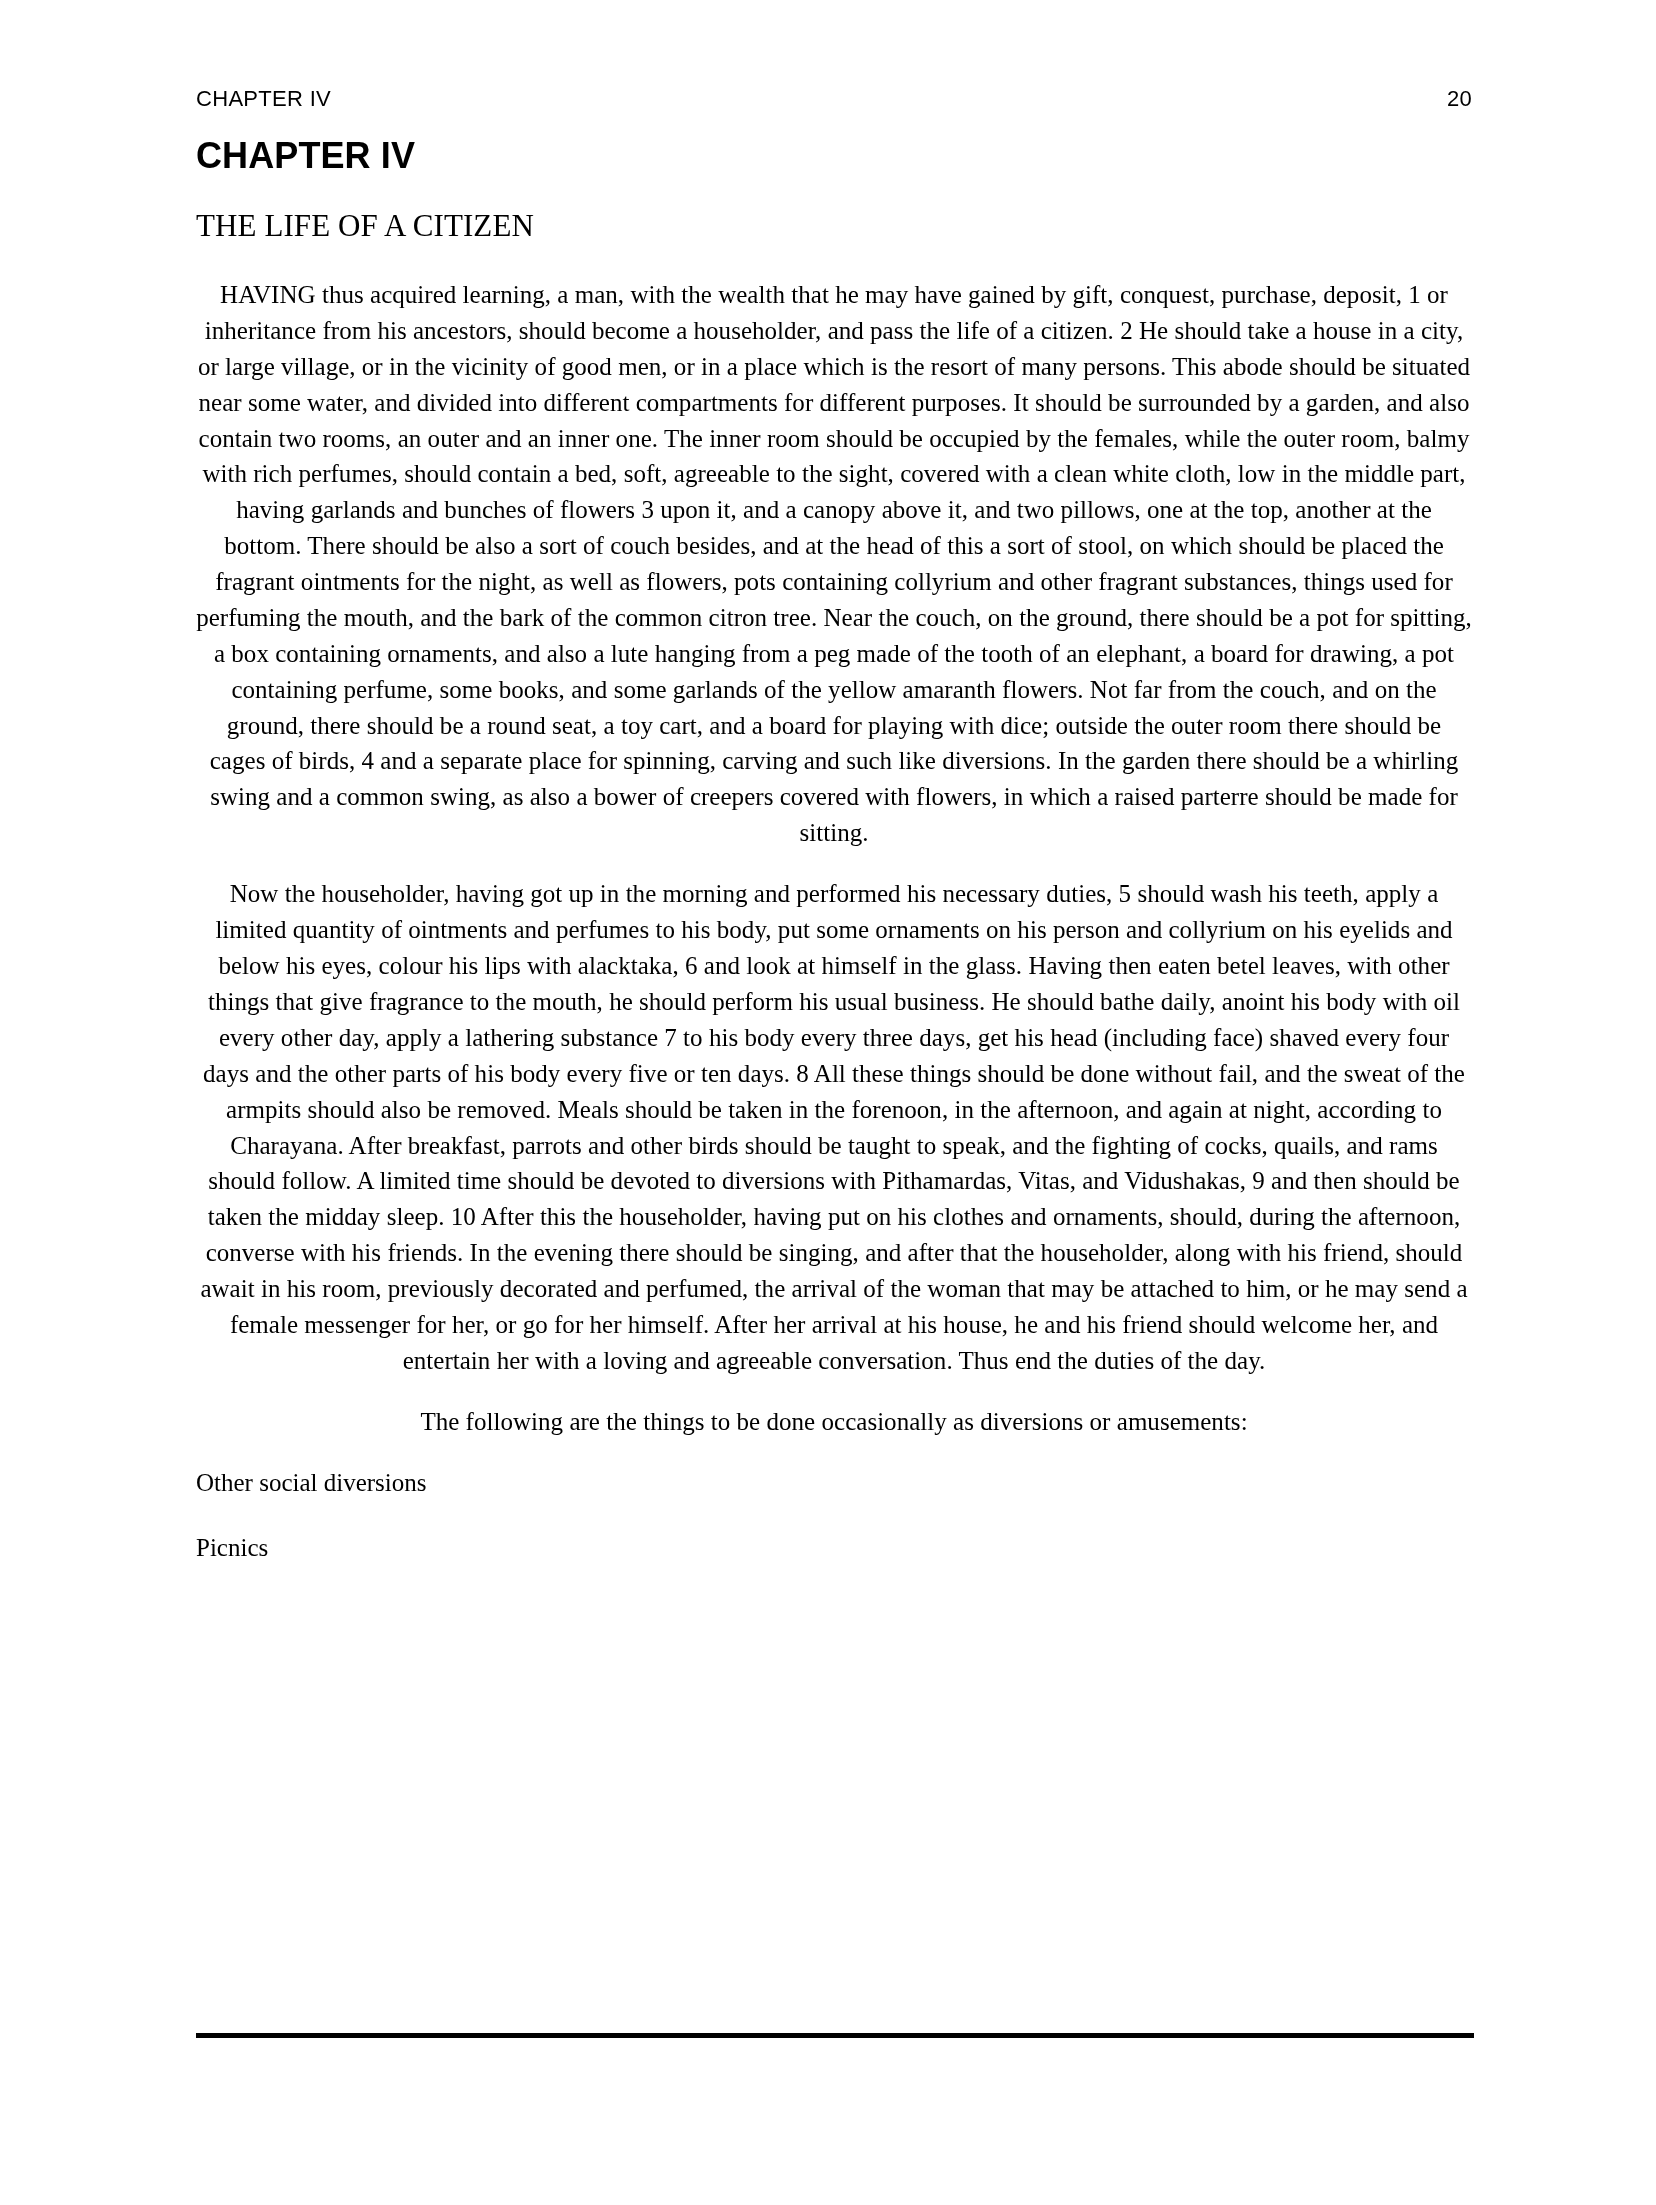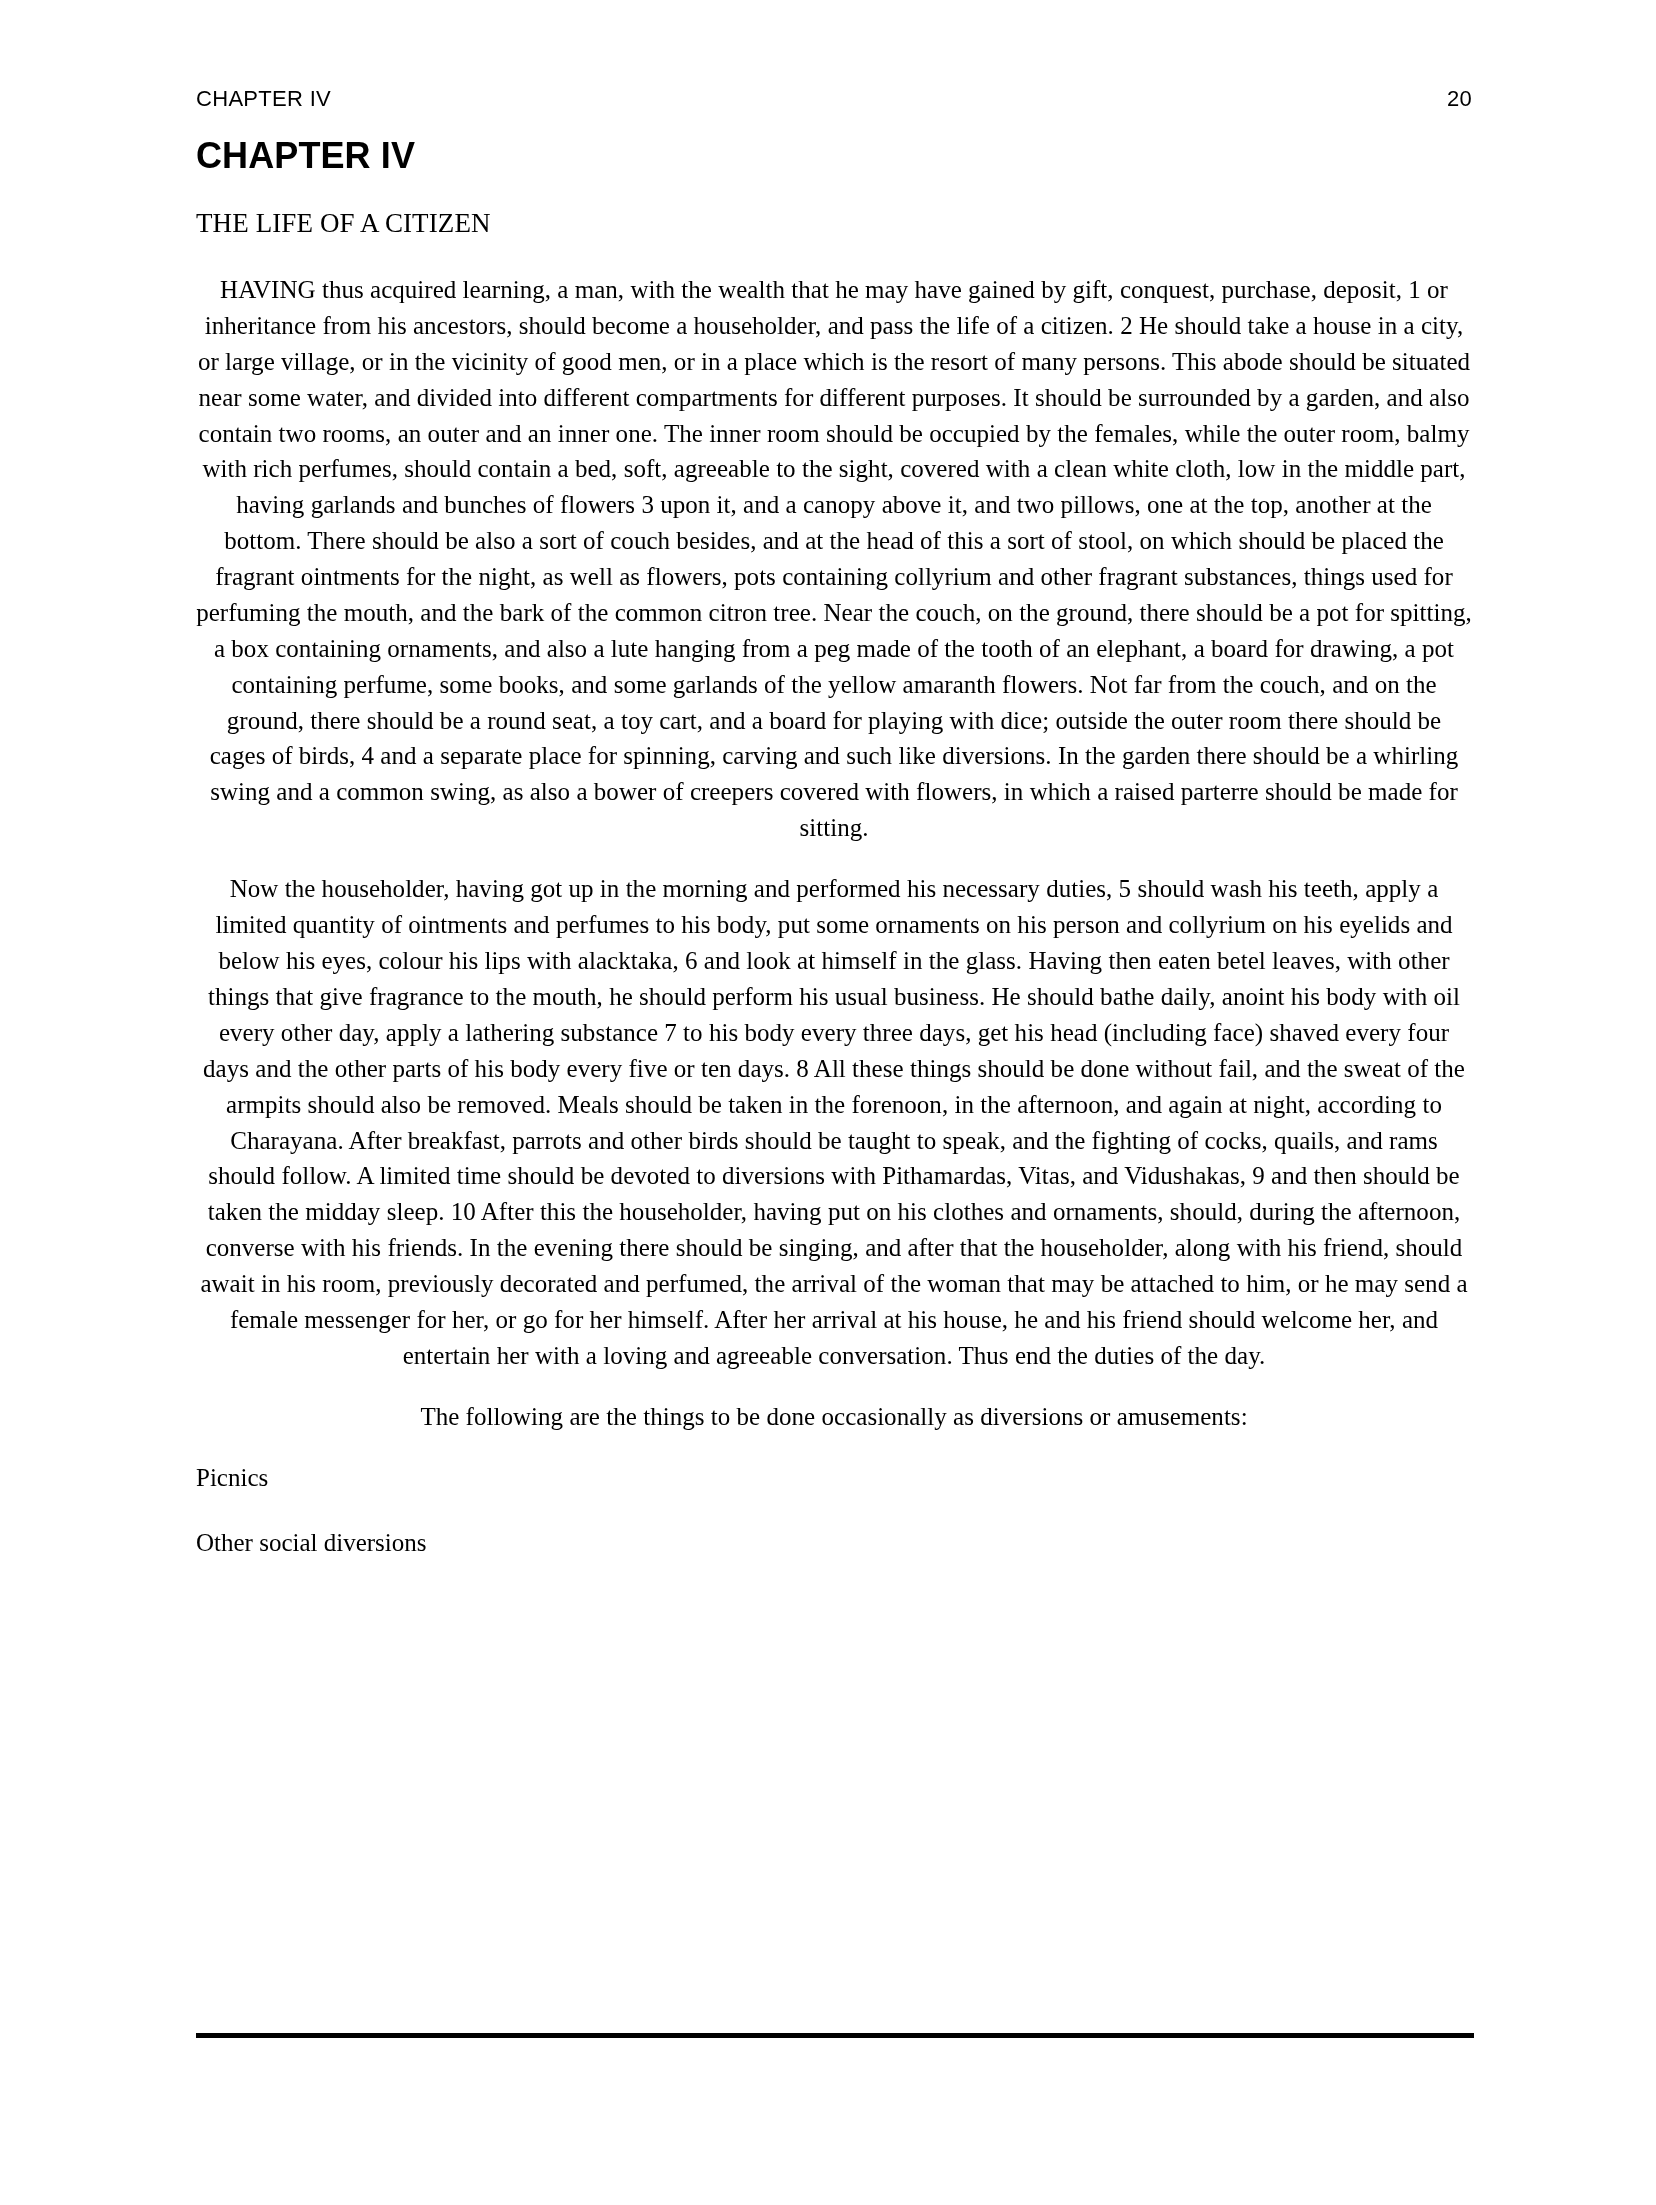--- a/index.html
+++ b/index.html
@@ -47,21 +47,21 @@
   }
   h1.chapter-title {
     font-family: "Liberation Sans", sans-serif;
     font-size: 36px;
     font-weight: bold;
     margin: 0 0 31px 0;
     letter-spacing: 0.1px;
   }
   .chapter-subtitle {
     font-family: "Liberation Serif", serif;
-    font-size: 27px;
+    font-size: 31px;
     margin: 12px 0 33px 0;
     letter-spacing: 0.1px;
   }
   p.body-par {
     font-family: "Liberation Serif", serif;
     font-size: 25px;
     line-height: 1.435;
     margin: 0 0 25.4px 0;
     text-align: center;
     letter-spacing: 0.03px;
@@ -94,21 +94,21 @@
     </div>
 
     <h1 class="chapter-title">CHAPTER IV</h1>
 
     <p class="chapter-subtitle">THE LIFE OF A CITIZEN</p>
 
     <p class="body-par">HAVING thus acquired learning, a man, with the wealth that he may have gained by gift, conquest, purchase, deposit, 1 or inheritance from his ancestors, should become a householder, and pass the life of a citizen. 2 He should take a house in a city, or large village, or in the vicinity of good men, or in a place which is the resort of many persons. This abode should be situated near some water, and divided into different compartments for different purposes. It should be surrounded by a garden, and also contain two rooms, an outer and an inner one. The inner room should be occupied by the females, while the outer room, balmy with rich perfumes, should contain a bed, soft, agreeable to the sight, covered with a clean white cloth, low in the middle part, having garlands and bunches of flowers 3 upon it, and a canopy above it, and two pillows, one at the top, another at the bottom. There should be also a sort of couch besides, and at the head of this a sort of stool, on which should be placed the fragrant ointments for the night, as well as flowers, pots containing collyrium and other fragrant substances, things used for perfuming the mouth, and the bark of the common citron tree. Near the couch, on the ground, there should be a pot for spitting, a box containing ornaments, and also a lute hanging from a peg made of the tooth of an elephant, a board for drawing, a pot containing perfume, some books, and some garlands of the yellow amaranth flowers. Not far from the couch, and on the ground, there should be a round seat, a toy cart, and a board for playing with dice; outside the outer room there should be cages of birds, 4 and a separate place for spinning, carving and such like diversions. In the garden there should be a whirling swing and a common swing, as also a bower of creepers covered with flowers, in which a raised parterre should be made for sitting.</p>
     <p class="body-par">Now the householder, having got up in the morning and performed his necessary duties, 5 should wash his teeth, apply a limited quantity of ointments and perfumes to his body, put some ornaments on his person and collyrium on his eyelids and below his eyes, colour his lips with alacktaka, 6 and look at himself in the glass. Having then eaten betel leaves, with other things that give fragrance to the mouth, he should perform his usual business. He should bathe daily, anoint his body with oil every other day, apply a lathering substance 7 to his body every three days, get his head (including face) shaved every four days and the other parts of his body every five or ten days. 8 All these things should be done without fail, and the sweat of the armpits should also be removed. Meals should be taken in the forenoon, in the afternoon, and again at night, according to Charayana. After breakfast, parrots and other birds should be taught to speak, and the fighting of cocks, quails, and rams should follow. A limited time should be devoted to diversions with Pithamardas, Vitas, and Vidushakas, 9 and then should be taken the midday sleep. 10 After this the householder, having put on his clothes and ornaments, should, during the afternoon, converse with his friends. In the evening there should be singing, and after that the householder, along with his friend, should await in his room, previously decorated and perfumed, the arrival of the woman that may be attached to him, or he may send a female messenger for her, or go for her himself. After her arrival at his house, he and his friend should welcome her, and entertain her with a loving and agreeable conversation. Thus end the duties of the day.</p>
     <p class="body-par">The following are the things to be done occasionally as diversions or amusements:</p>
 
+    <p class="list-par">Other social diversions</p>
     <p class="list-par">Picnics</p>
-    <p class="list-par">Other social diversions</p>
 
   </div>
 
   <div class="bottom-rule"></div>
 
 </div>
 
 
 </body></html>

